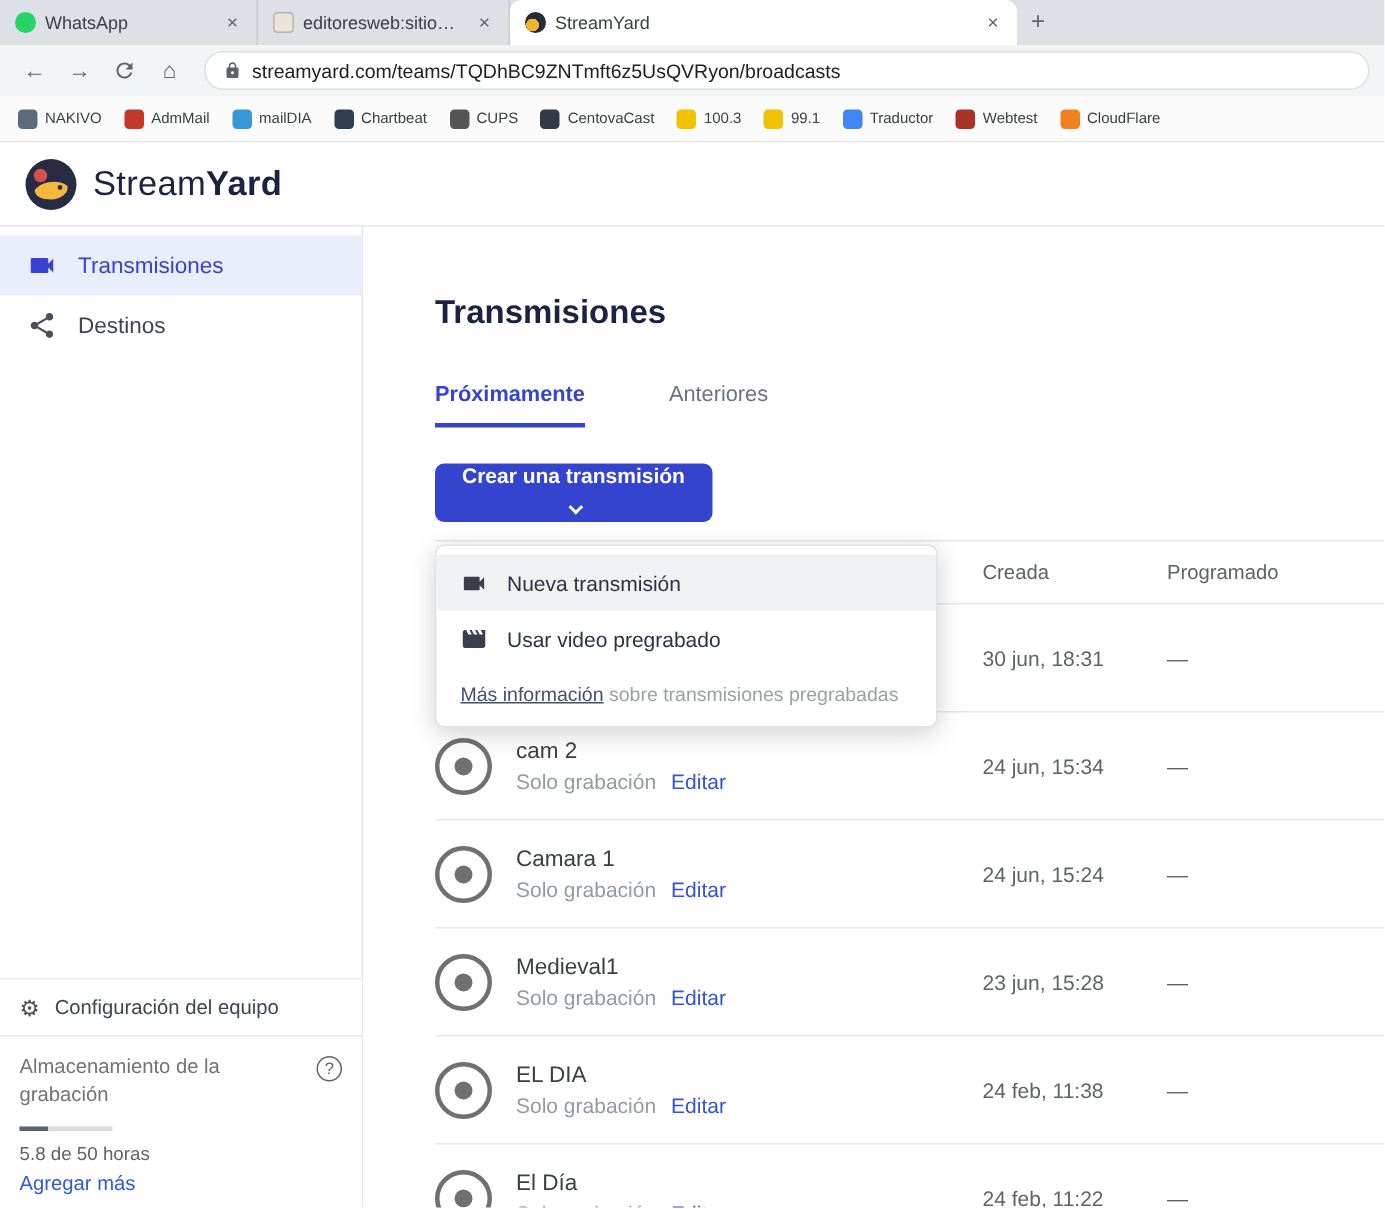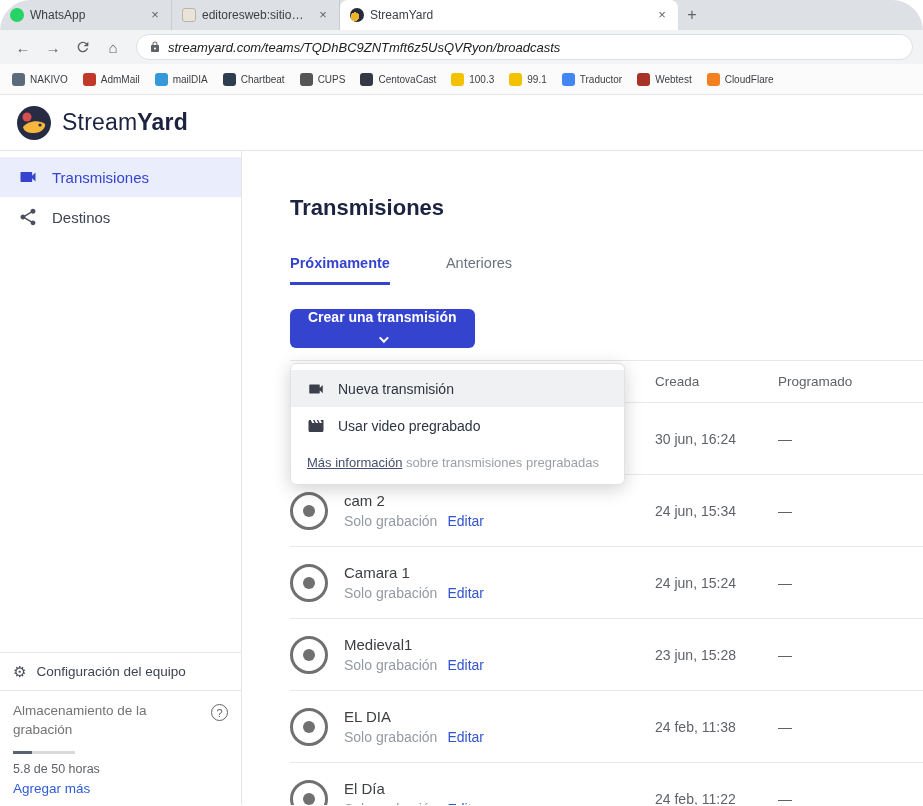--- a/index.html
+++ b/index.html
@@ -1,35 +1,35 @@
 <!DOCTYPE html>
 <html><head>
 <meta charset="utf-8">
 <style>
   * { margin:0; padding:0; box-sizing:border-box; }
   body { font-family:"Liberation Sans", sans-serif; background:#fff; }
-  .screen { position:relative; width:923px; height:806px; overflow:hidden; background:#fff;border-radius:31px; }
+  .screen { position:relative; width:923px; height:806px; overflow:hidden; background:#fff; }
 
   
   .tabstrip { height:30px; background:#dde0e4; display:flex; align-items:stretch; }
   .tab { display:flex; align-items:center; gap:6px; padding:0 8px 0 10px; border-right:1px solid #c8cbd0; cursor:pointer; }
   .tab-1 { width:172px; }
   .tab-2 { width:168px; }
   .tab-3 { width:338px; background:#fff; border-radius:8px 8px 0 0; border-right:none; }
   .tab-title { flex:1; font-size:12px; color:#3c4043; white-space:nowrap; overflow:hidden; text-overflow:ellipsis; }
   .tab-close { width:16px; height:16px; line-height:15px; text-align:center; font-size:13px; color:#5f6368; border-radius:50%; }
   .fav { width:14px; height:14px; border-radius:50%; flex:none; }
   .fav-wa { background:#25d366; }
   .fav-site { border-radius:3px; background:#e8e4da; border:1px solid #b9b4a6; }
   .fav-sy { background:radial-gradient(circle at 36% 62%, #f0b429 0 34%, #252a3d 35%); }
   .newtab { width:28px; display:flex; align-items:center; justify-content:center; font-size:16px; color:#5f6368; cursor:pointer; }
 
   .toolbar { height:34px; background:#f2f3f5; display:flex; align-items:center; gap:4px; padding:0 10px; }
   .navbtn { width:26px; height:26px; display:flex; align-items:center; justify-content:center; font-size:15px; color:#5f6368; border-radius:50%; cursor:pointer; }
-  .omnibox { flex:1; height:26px; margin-left:6px; background:#fff; border:1px solid #dcdfe3; border-radius:14px; display:flex; align-items:center; gap:7px; padding:0 12px;font-style:italic; }
+  .omnibox { flex:1; height:26px; margin-left:6px; background:#fff; border:1px solid #dcdfe3; border-radius:14px; display:flex; align-items:center; gap:7px; padding:0 12px; }
   .url { font-size:13px; color:#202124; white-space:nowrap; overflow:hidden; }
 
   .bookmarks { height:31px; background:#fbfbfc; border-bottom:1px solid #e6e6e6; display:flex; align-items:center; gap:15px; padding:0 12px; }
   .bm { display:flex; align-items:center; gap:5px; cursor:pointer; flex:none; }
   .bm-ic { width:13px; height:13px; border-radius:3px; }
   .bm-label { font-size:10px; color:#3c4043; }
 
   
   .appheader { height:56px; background:#fff; display:flex; align-items:center; gap:10px; padding-left:16px; border-bottom:1px solid #e6e6e6; }
   .sylogo { width:36px; height:36px; flex:none; }
@@ -259,21 +259,21 @@
         </div>
 
         <div class="thead">
           <div class="col-name"></div>
           <div class="col-created">Creada</div>
           <div class="col-sched">Programado</div>
         </div>
 
         <div class="trow">
           <div class="cell-name"></div>
-          <div class="cell-created">30 jun, 16:24</div>
+          <div class="cell-created">30 jun, 18:31</div>
           <div class="cell-sched">—</div>
         </div>
 
         <div class="trow">
           <div class="cell-name">
             <span class="rec">
                 <span class="rec-dot"></span>
               </span>
             <div>
               <div class="rtitle">cam 2</div>

